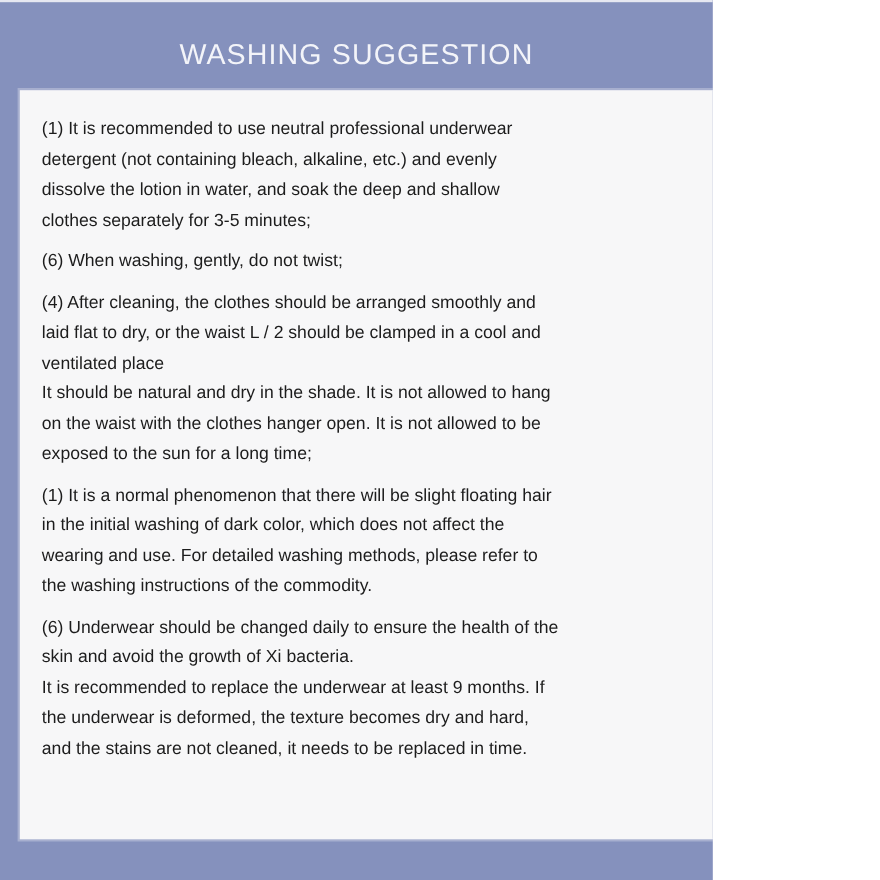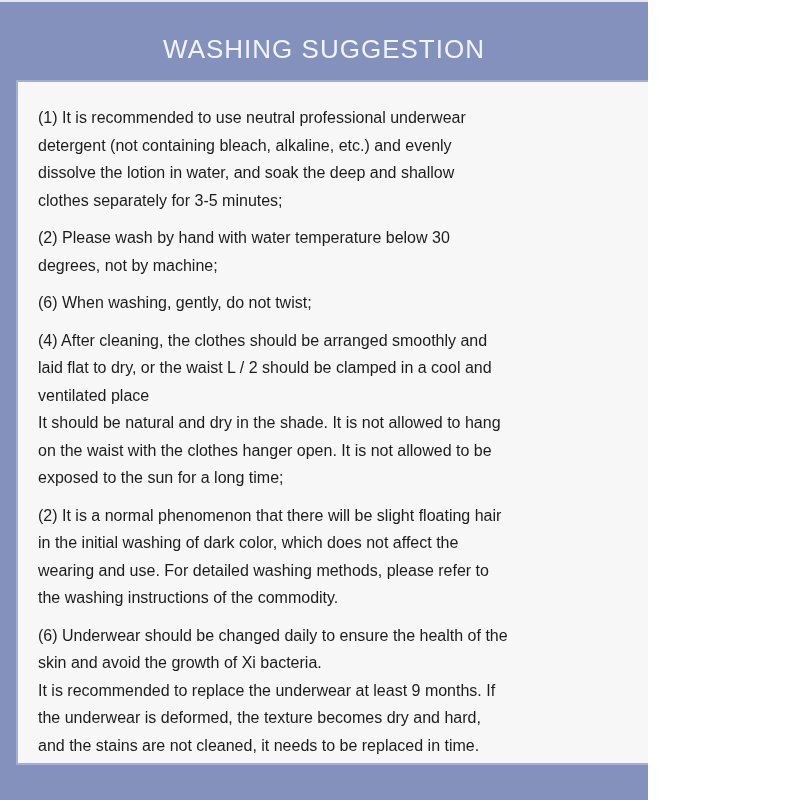--- a/index.html
+++ b/index.html
@@ -68,30 +68,28 @@
 <div class="page">
   <div class="top-strip"></div>
   <div class="header">
     <h1 class="title">WASHING SUGGESTION</h1>
   </div>
   <div class="panel">
     <p class="instruction">(1) It is recommended to use neutral professional underwear
 detergent (not containing bleach, alkaline, etc.) and evenly
 dissolve the lotion in water, and soak the deep and shallow
 clothes separately for 3-5 minutes;</p>
-    <p class="instruction">(2) Please wash by hand with water temperature below 30
-degrees, not by machine;</p>
     <p class="instruction">(6) When washing, gently, do not twist;</p>
     <p class="instruction">(4) After cleaning, the clothes should be arranged smoothly and
 laid flat to dry, or the waist L / 2 should be clamped in a cool and
 ventilated place
 It should be natural and dry in the shade. It is not allowed to hang
 on the waist with the clothes hanger open. It is not allowed to be
 exposed to the sun for a long time;</p>
-    <p class="instruction">(2) It is a normal phenomenon that there will be slight floating hair
+    <p class="instruction">(1) It is a normal phenomenon that there will be slight floating hair
 in the initial washing of dark color, which does not affect the
 wearing and use. For detailed washing methods, please refer to
 the washing instructions of the commodity.</p>
     <p class="instruction">(6) Underwear should be changed daily to ensure the health of the
 skin and avoid the growth of Xi bacteria.
 It is recommended to replace the underwear at least 9 months. If
 the underwear is deformed, the texture becomes dry and hard,
 and the stains are not cleaned, it needs to be replaced in time.</p>
   </div>
 </div>

